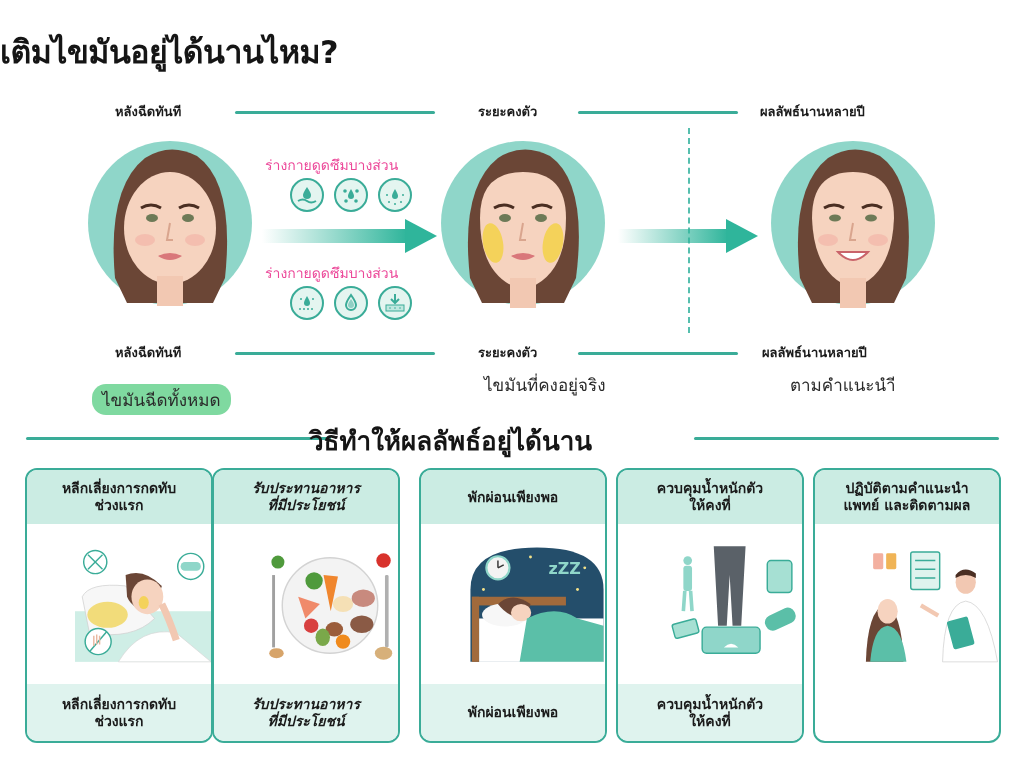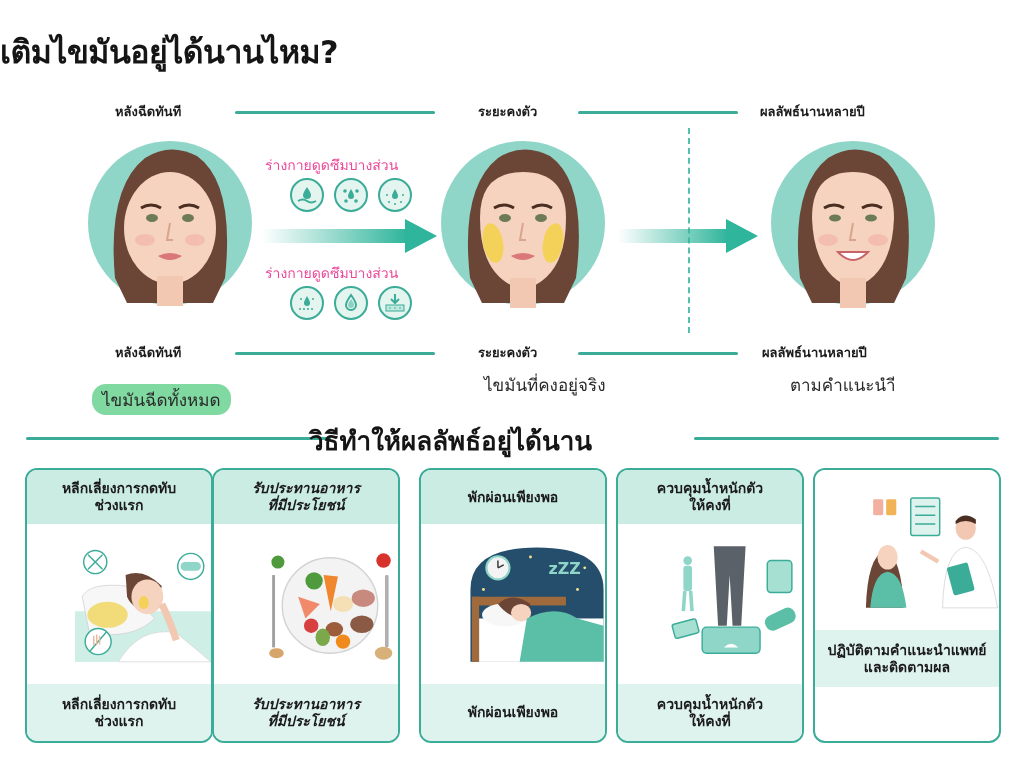--- a/index.html
+++ b/index.html
@@ -307,35 +307,35 @@
       <rect x="140" y="20" width="34" height="44" rx="5" fill="#a6e0d3" stroke="#3aac98" stroke-width="2"></rect>
       <rect x="10" y="104" width="34" height="20" rx="3" fill="#a6e0d3" stroke="#3aac98" stroke-width="2" transform="rotate(-15 27 114)"></rect>
       <rect x="136" y="90" width="44" height="22" rx="10" fill="#5bbfa8" transform="rotate(-25 158 101)"></rect>
     </svg>
   </div>
   <div class="card-foot" style="white-space:pre-line;">ควบคุมน้ำหนักตัว
 ให้คงที่</div>
 </div>
 
 <div class="card" style="left:813px;">
+  <div class="card-head" style="white-space:pre-line;">ปฏิบัติตามคำแนะนำ
+แพทย์ และติดตามผล</div>
   <div class="card-art">
     <svg viewBox="0 0 188 160">
       <g>
           <rect x="14" y="10" width="14" height="22" rx="2" fill="#f3b0a0"></rect>
           <rect x="32" y="10" width="14" height="22" rx="2" fill="#f0b456"></rect>
         </g>
       <g>
           <rect x="66" y="8" width="40" height="52" rx="3" fill="#dff3ee" stroke="#3aac98" stroke-width="2"></rect>
           <path d="M72 20 H100 M72 32 H100 M72 44 H100" stroke="#3aac98" stroke-width="2"></path>
         </g>
       <path d="M4 160 Q6 90 30 80 Q54 90 56 160 Z" fill="#6b4636"></path>
       <ellipse cx="34" cy="90" rx="14" ry="17" fill="#f6d3bf"></ellipse>
       <path d="M10 160 Q14 112 34 110 Q54 112 60 160 Z" fill="#5bbfa8"></path>
       <ellipse cx="142" cy="50" rx="14" ry="16" fill="#f2c8b2"></ellipse>
       <path d="M128 40 Q140 26 156 38 L156 44 Q142 36 128 44 Z" fill="#4a2e22"></path>
       <path d="M110 160 Q112 80 142 76 Q172 80 186 160 Z" fill="#ffffff" stroke="#cfcfcf"></path>
       <rect x="120" y="100" width="30" height="40" rx="3" fill="#3aac98" transform="rotate(-15 135 120)"></rect>
       <path d="M80 82 L104 96" stroke="#f2c8b2" stroke-width="6"></path>
     </svg>
   </div>
-  <div class="card-foot" style="white-space:pre-line;">ปฏิบัติตามคำแนะนำแพทย์
-และติดตามผล</div>
 </div>
 
 </body></html>

